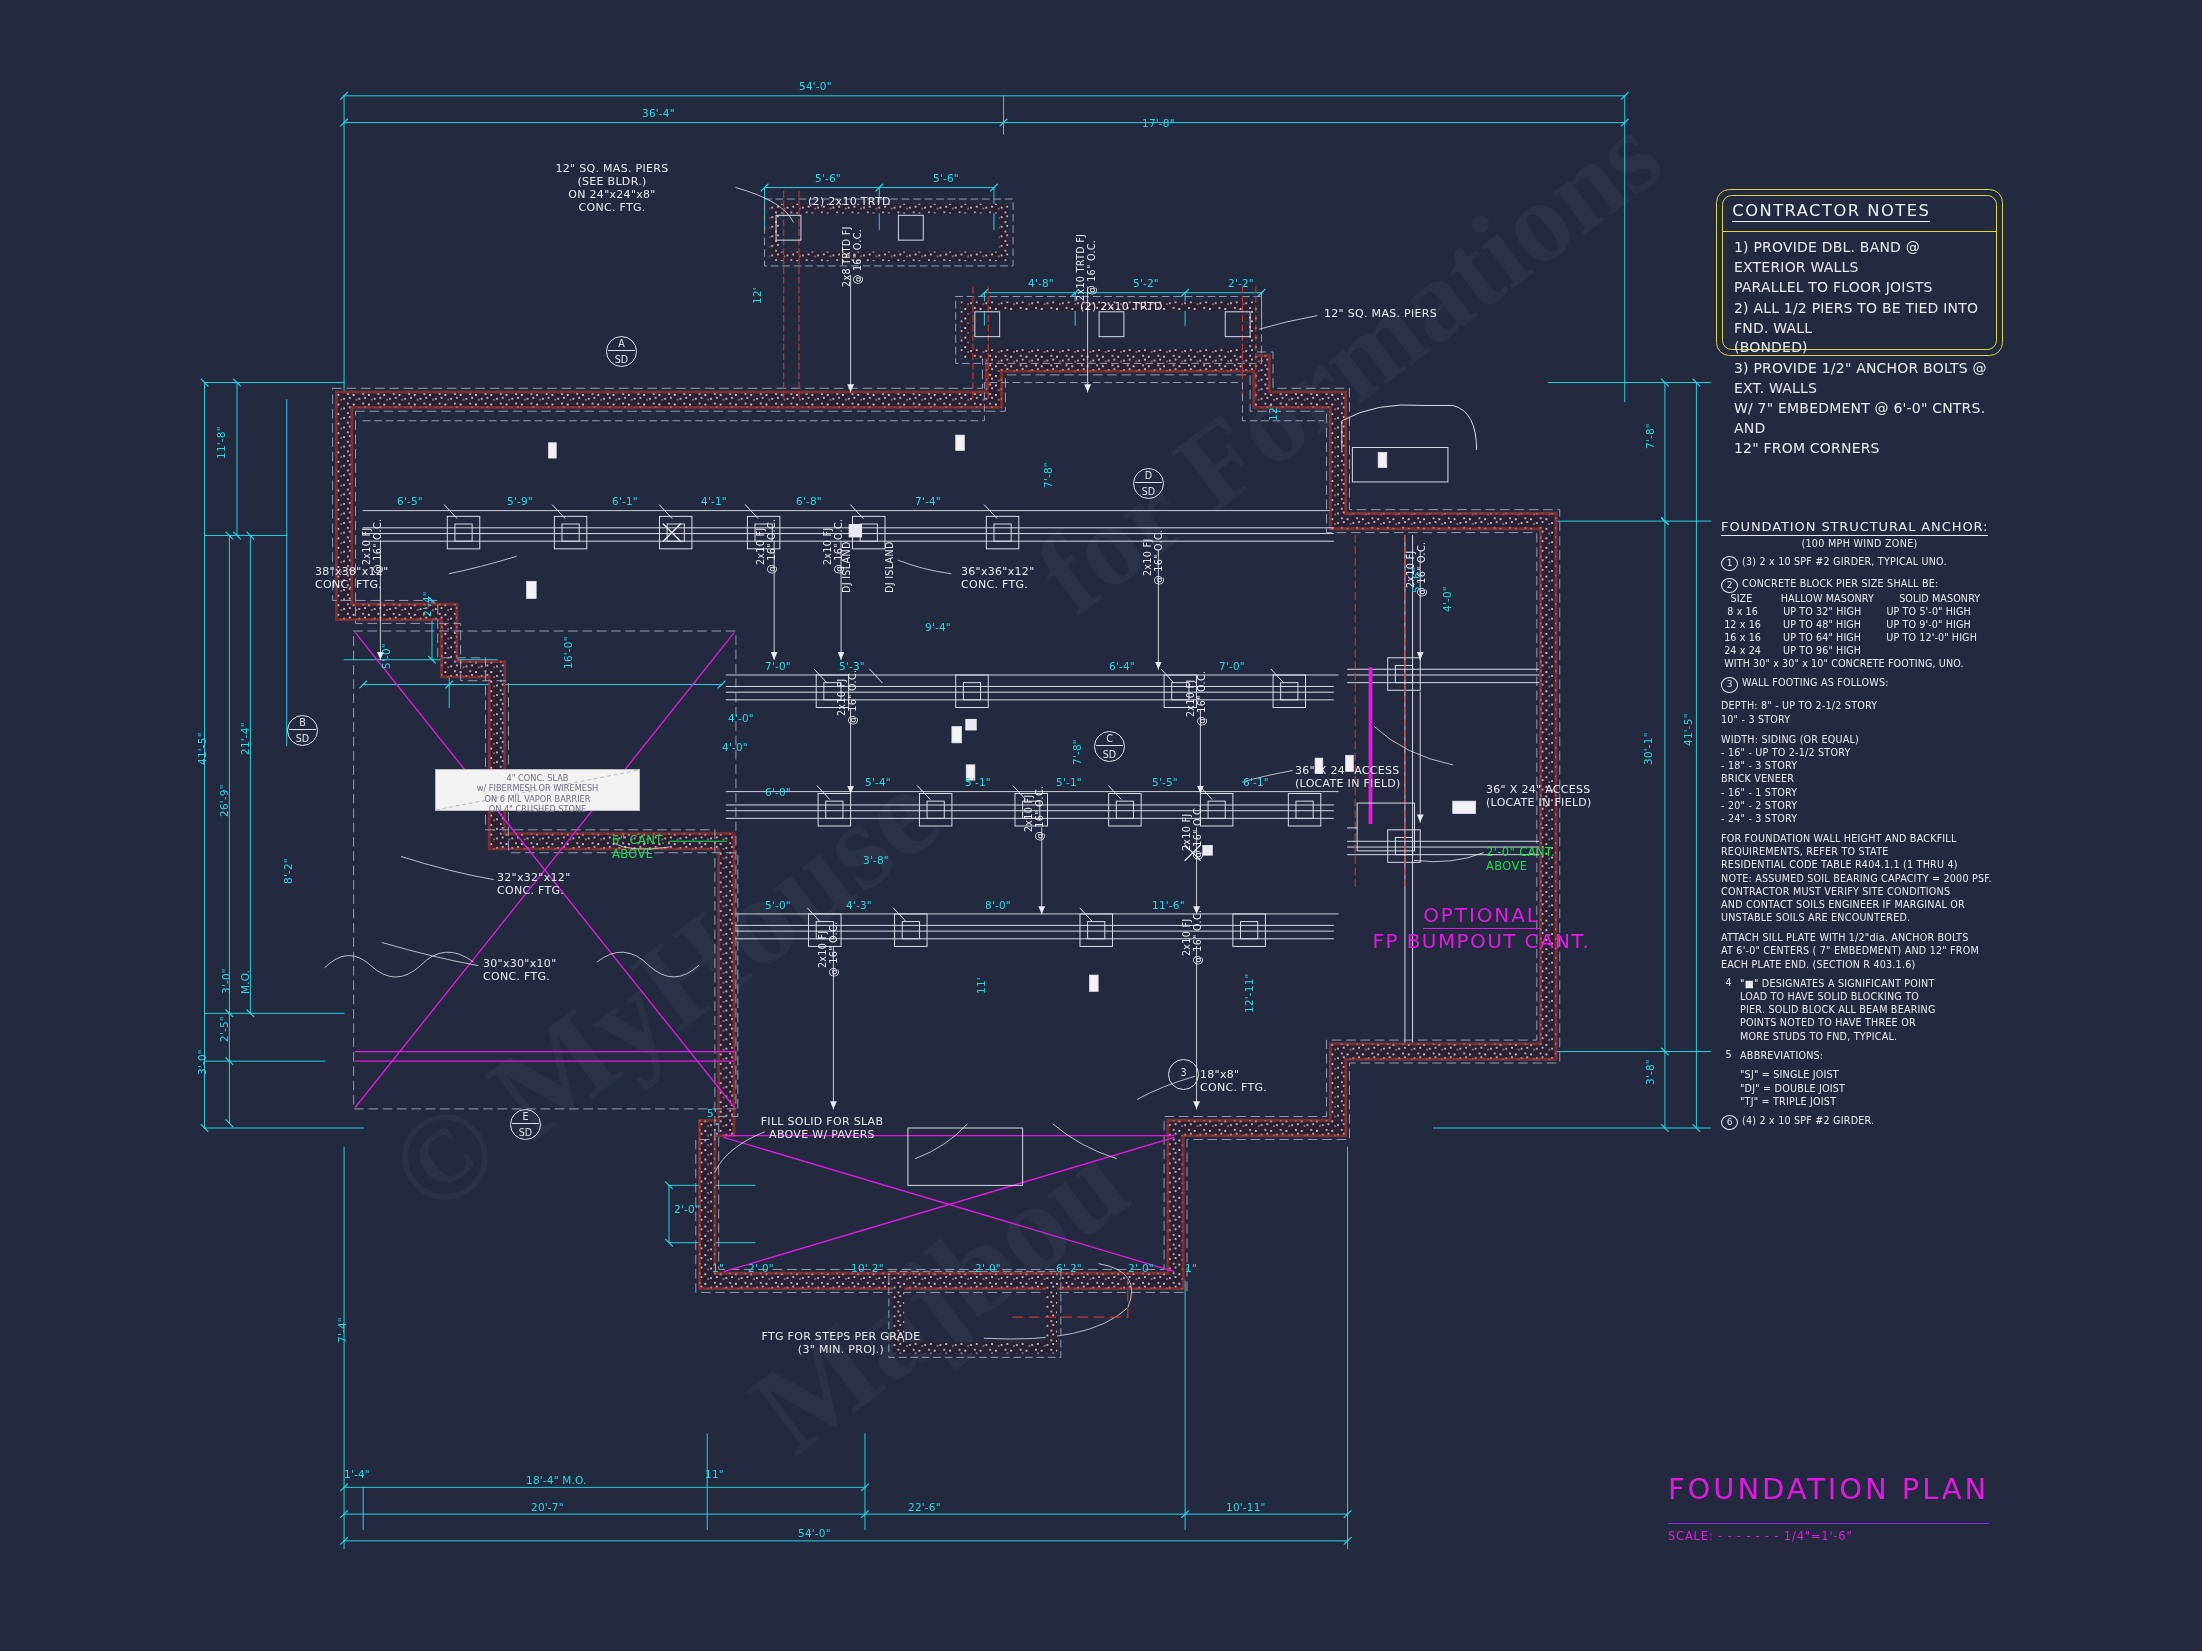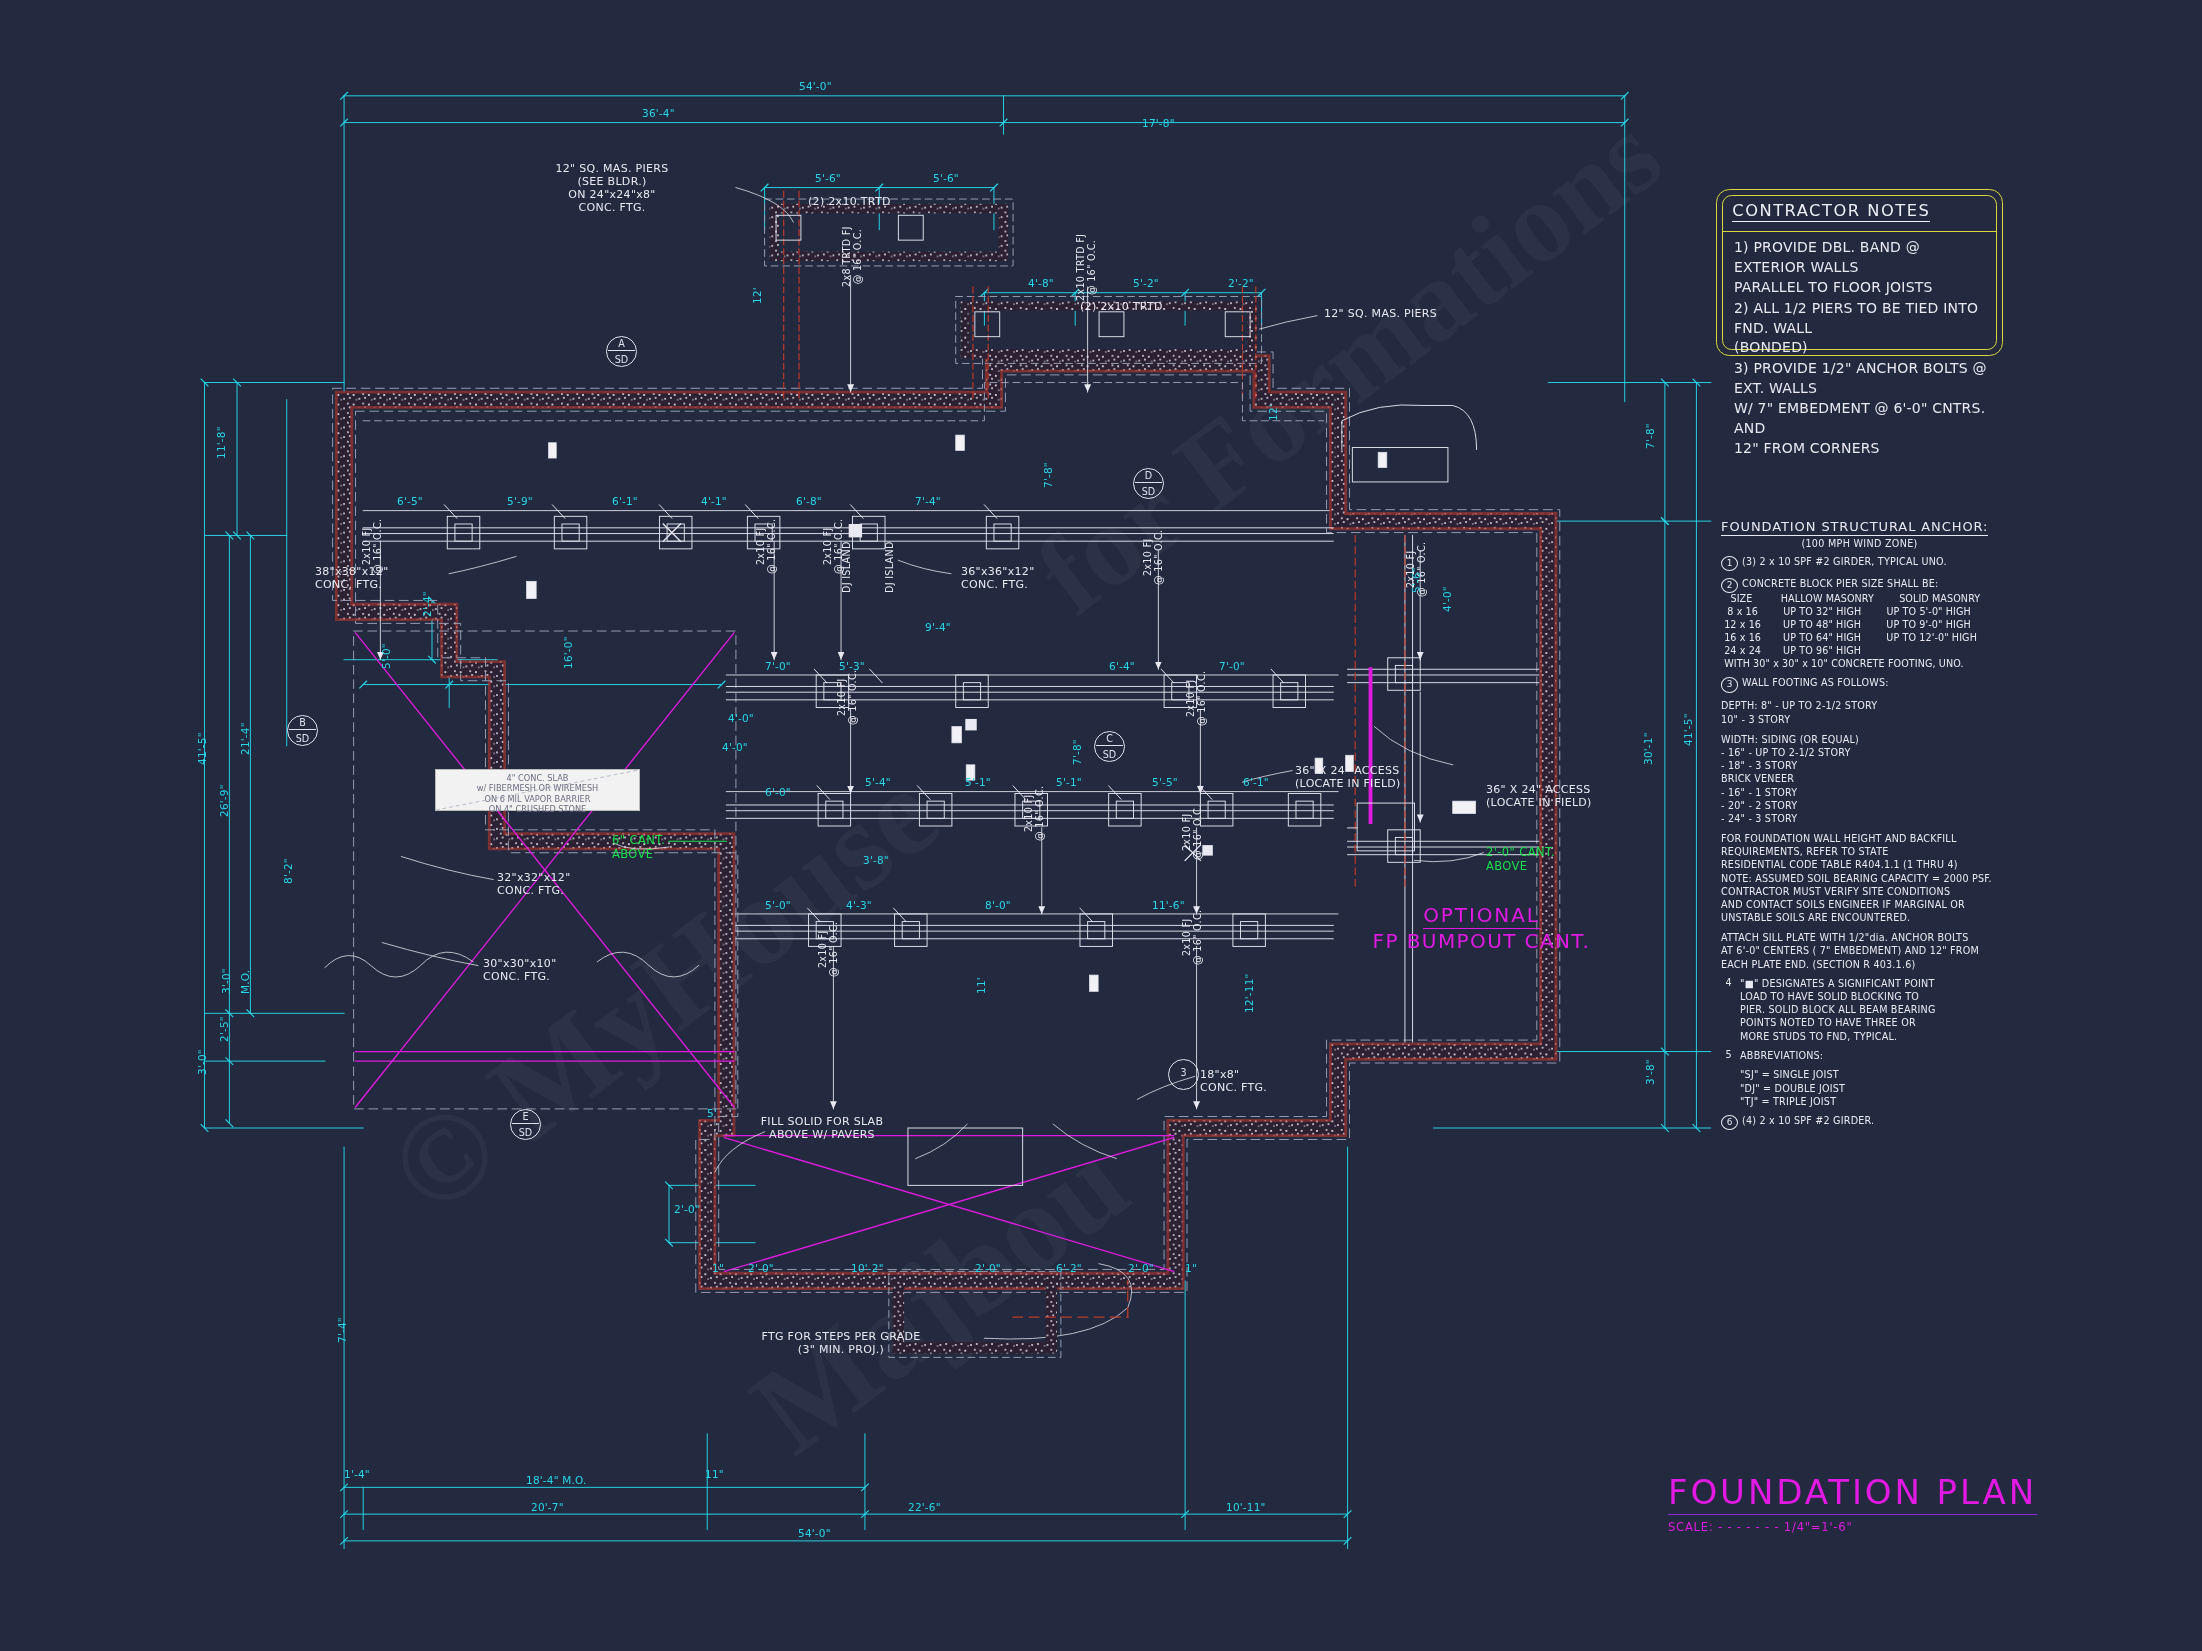--- a/index.html
+++ b/index.html
@@ -44,22 +44,22 @@
   #snotes .row{display:flex;align-items:flex-start;margin-top:5.7px;}
   #snotes .num{flex:0 0 15.3px;height:13.4px;line-height:12.4px;text-align:center;font-size:9px;
                border:1px solid #e8e9f2;border-radius:50%;margin-right:3.8px;margin-top:1px;}
   #snotes .numflat{flex:0 0 15.3px;text-align:center;font-size:9.6px;margin-right:3.8px;}
   #snotes .txt{font-size:9.6px;line-height:1.38;white-space:pre-line;letter-spacing:0.2px;}
   #snotes .blk{font-size:9.6px;line-height:1.38;white-space:pre-line;margin-top:6.7px;letter-spacing:0.2px;}
   #snotes .tbl{font-size:9.6px;line-height:1.35;white-space:pre;letter-spacing:0.1px;}
 
   
   #title{position:absolute;left:1668px;top:1472px;}
-  #title .main{color:#e219e2;font-size:34px;letter-spacing:2.9px;
-               border-bottom:1.9px solid #8a2be2;padding-bottom:2px;display:inline-block;}
+  #title .main{color:#e219e2;font-size:29px;letter-spacing:2.9px;
+               border-bottom:1.9px solid #8a2be2;padding-bottom:17px;display:inline-block;}
   #title .scale{color:#e219e2;font-size:11.5px;letter-spacing:0.8px;margin-top:4.8px;}
 
   
   #optlbl{position:absolute;left:1367px;top:903px;text-align:center;width:229px;}
   #optlbl .l1{color:#e219e2;font-size:20px;letter-spacing:1.9px;
               border-bottom:1.4px solid #e219e2;display:inline-block;padding-bottom:1px;}
   #optlbl .l2{color:#e219e2;font-size:20px;letter-spacing:1.4px;margin-top:0;}
 
   
   #slabnote{position:absolute;left:435px;top:769px;width:203px;height:40px;

